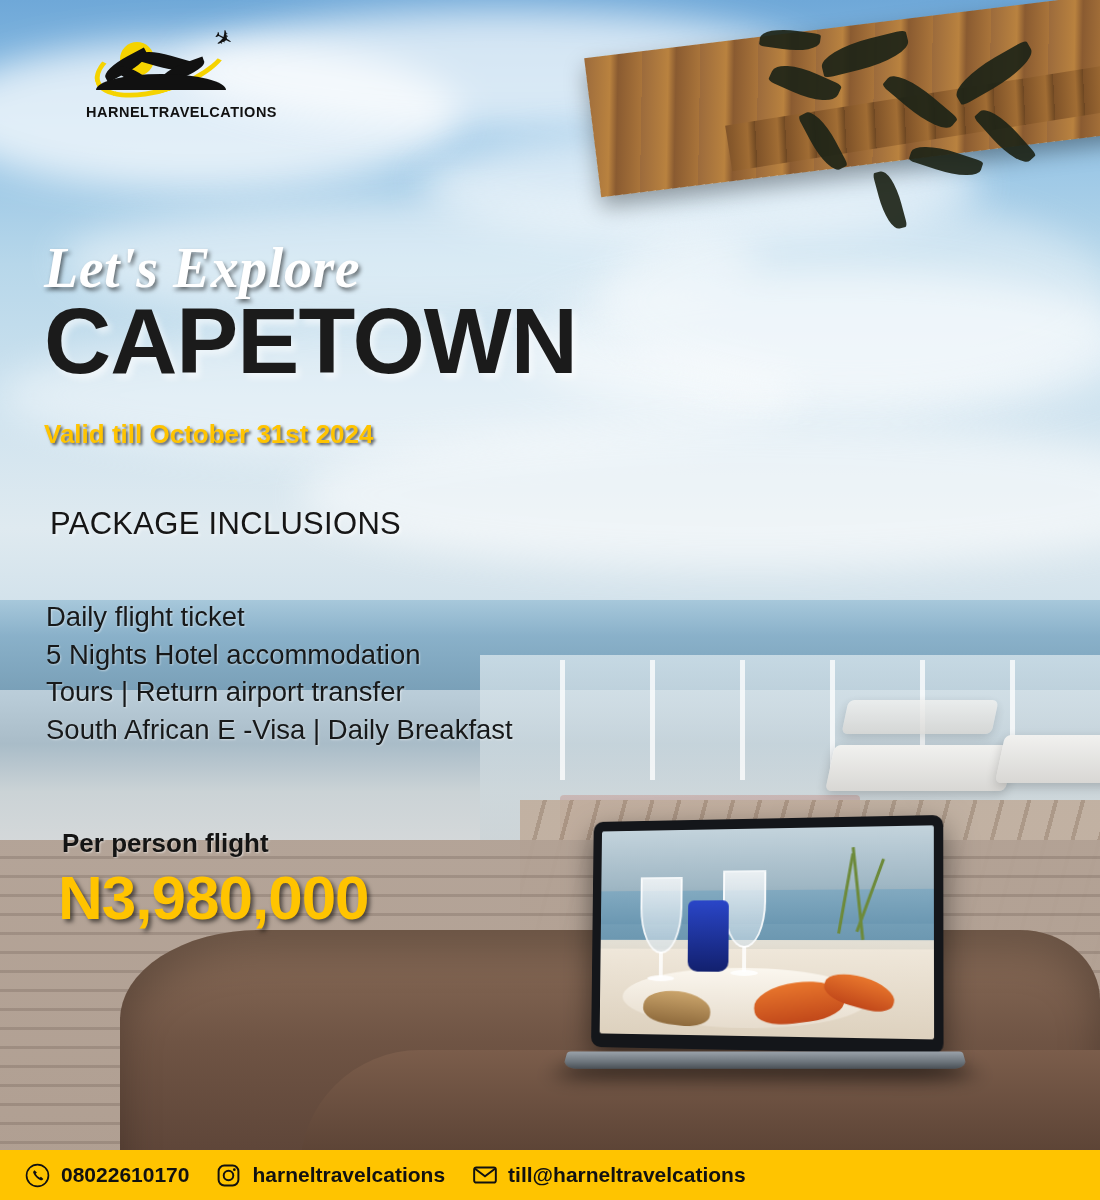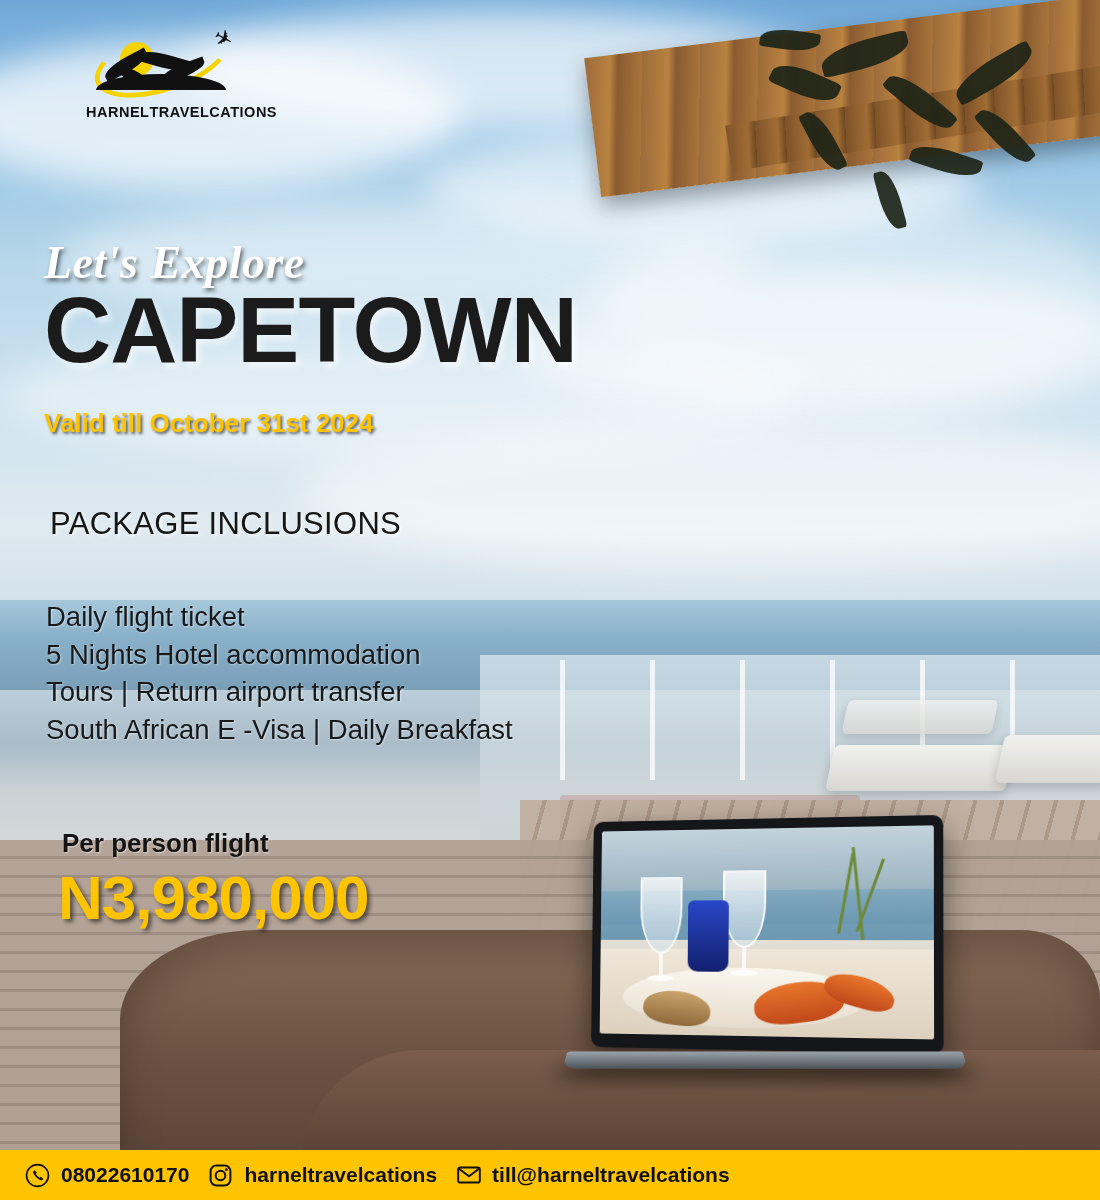--- a/index.html
+++ b/index.html
@@ -217,21 +217,21 @@
     font-size: 14.5px; font-weight: 700; letter-spacing: .5px; color:#111;
     margin-top: 4px; white-space: nowrap;
   }
   .logo-text b { font-weight: 800; }
 
   
   .headline { position:absolute; left: 44px; top: 236px; }
   .lets {
     font-family: "Liberation Serif", serif;
     font-style: italic; font-weight: 700;
-    font-size: 46px; color: #ffffff; letter-spacing: .5px;
+    font-size: 56px; color: #ffffff; letter-spacing: .5px;
     text-shadow: 2px 3px 4px rgba(0,0,0,.55);
   }
   .city {
     font-size: 93px; font-weight: 800; color: #1b1b1b;
     letter-spacing: -1px; line-height: .98; margin-top: -4px;
     text-shadow: 4px 5px 6px rgba(255,255,255,.55);
   }
   .valid {
     margin-top: 32px;
     font-size: 26px; font-weight: 800; color: #ffc400;
@@ -259,21 +259,21 @@
     position:absolute; left: 58px; top: 862px;
     font-size: 62px; font-weight: 800; color:#ffc400;
     letter-spacing: -1px;
     text-shadow: 3px 3px 4px rgba(0,0,0,.55);
   }
 
   
   .footer {
     position:absolute; left:0; right:0; bottom:0; height: 50px;
     background: #ffc400;
-    display:flex; align-items:center; gap: 18px;
+    display:flex; align-items:center; gap: 26px;
     padding: 0 24px;
   }
   .f-item { display:flex; align-items:center; gap: 10px; }
   .f-text { font-size: 21px; font-weight: 700; color:#111; white-space:nowrap; }
   .ico {
     width: 27px; height: 27px; flex: 0 0 27px;
     display:flex; align-items:center; justify-content:center;
     color:#111;
   }
   .ico svg { display:block; }

